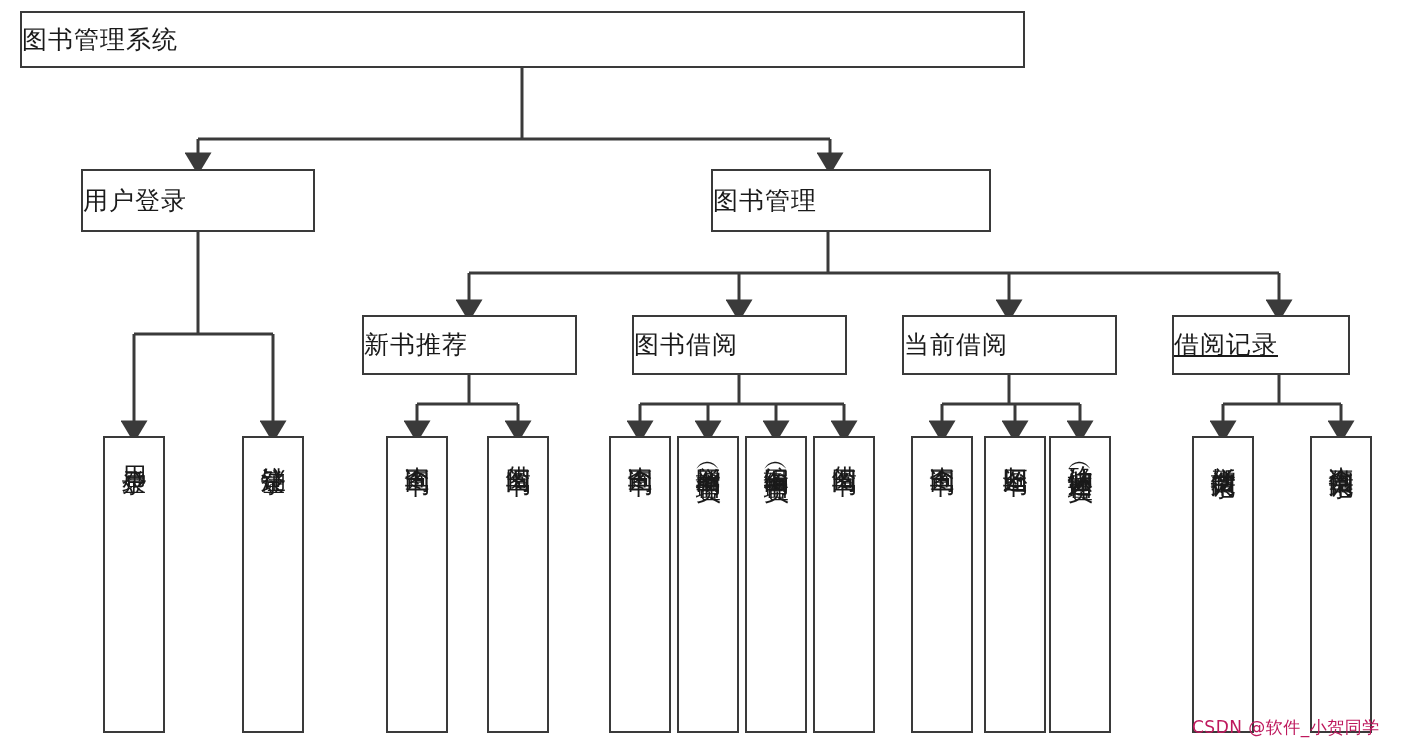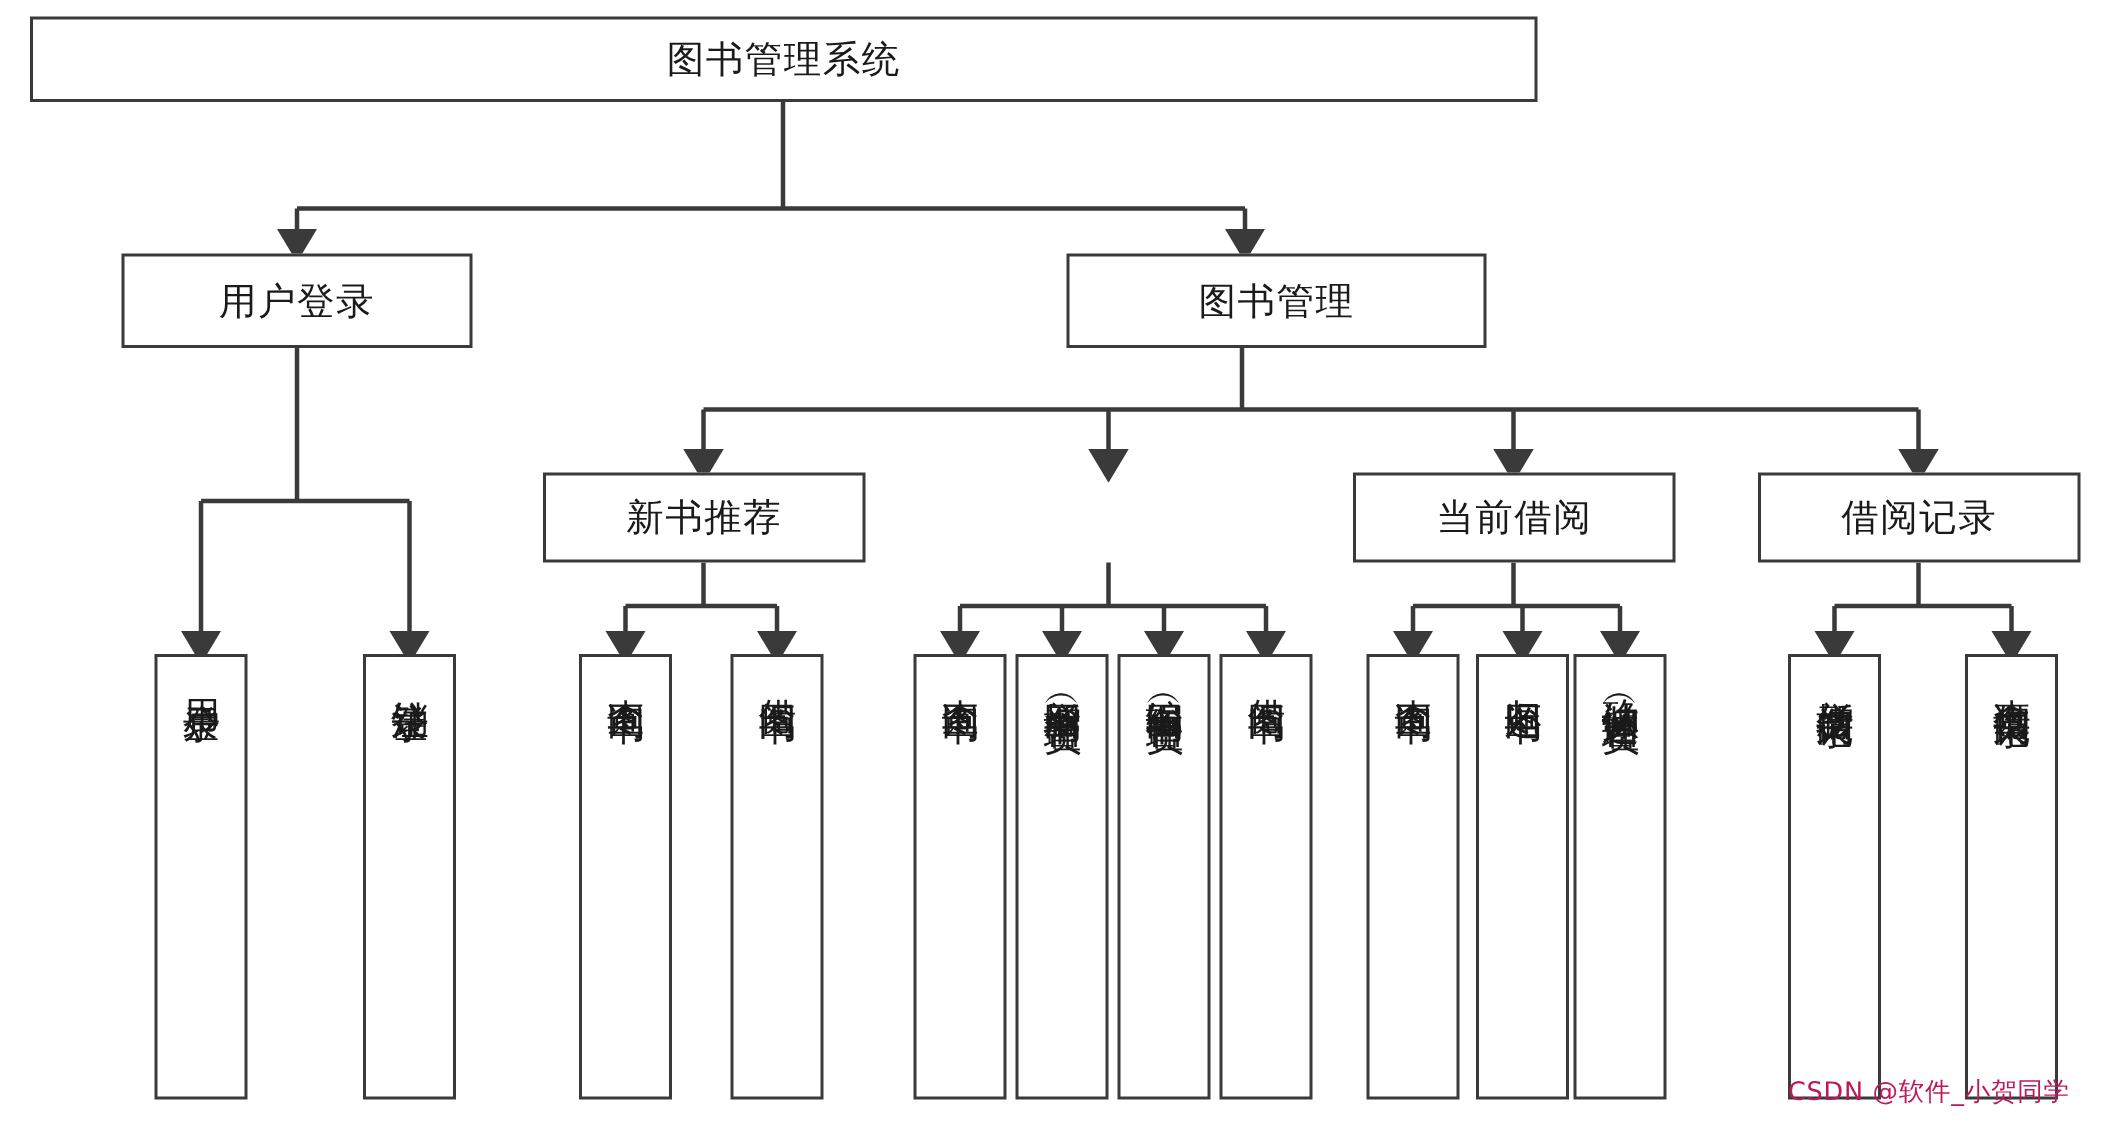--- a/index.html
+++ b/index.html
@@ -25,21 +25,21 @@
     width: 1405px;
     height: 747px;
   }
   .node {
     position: absolute;
     box-sizing: border-box;
     background: #ffffff;
     border: 2px solid #3a3a3a;
     display: flex;
     align-items: center;
-    justify-content: center;
+    justify-content: flex-start;
     color: #1a1a1a;
   }
   .node-h {
     font-size: 25px;
     line-height: 1.2;
     letter-spacing: 1px;
     white-space: nowrap;
   }
   .node-v {
     padding: 8px 2px;
@@ -126,24 +126,27 @@
   <div class="node node-h" style="left:81px; top:169px; width:234px; height:63px;">
     <span>用户登录</span>
   </div>
   <div class="node node-h" style="left:711px; top:169px; width:280px; height:63px;">
     <span>图书管理</span>
   </div>
 
   <div class="node node-h" style="left:362px; top:315px; width:215px; height:60px;">
     <span>新书推荐</span>
   </div>
+  <div class="node node-h" style="left:632px; top:315px; width:215px; height:60px;">
+    <span>图书借阅</span>
+  </div>
   <div class="node node-h" style="left:902px; top:315px; width:215px; height:60px;">
     <span>当前借阅</span>
   </div>
-  <div class="node node-h" style="left:1172px; top:315px; width:215px; height:60px;">
+  <div class="node node-h" style="left:1172px; top:315px; width:178px; height:60px;text-decoration:underline;">
     <span>借阅记录</span>
   </div>
 
   <div class="node node-v" style="left:103px; top:436px; width:62px; height:297px;">
     <span class="vtext">用户登录</span>
   </div>
   <div class="node node-v" style="left:242px; top:436px; width:62px; height:297px;">
     <span class="vtext">注销登录</span>
   </div>
   <div class="node node-v" style="left:386px; top:436px; width:62px; height:297px;">

